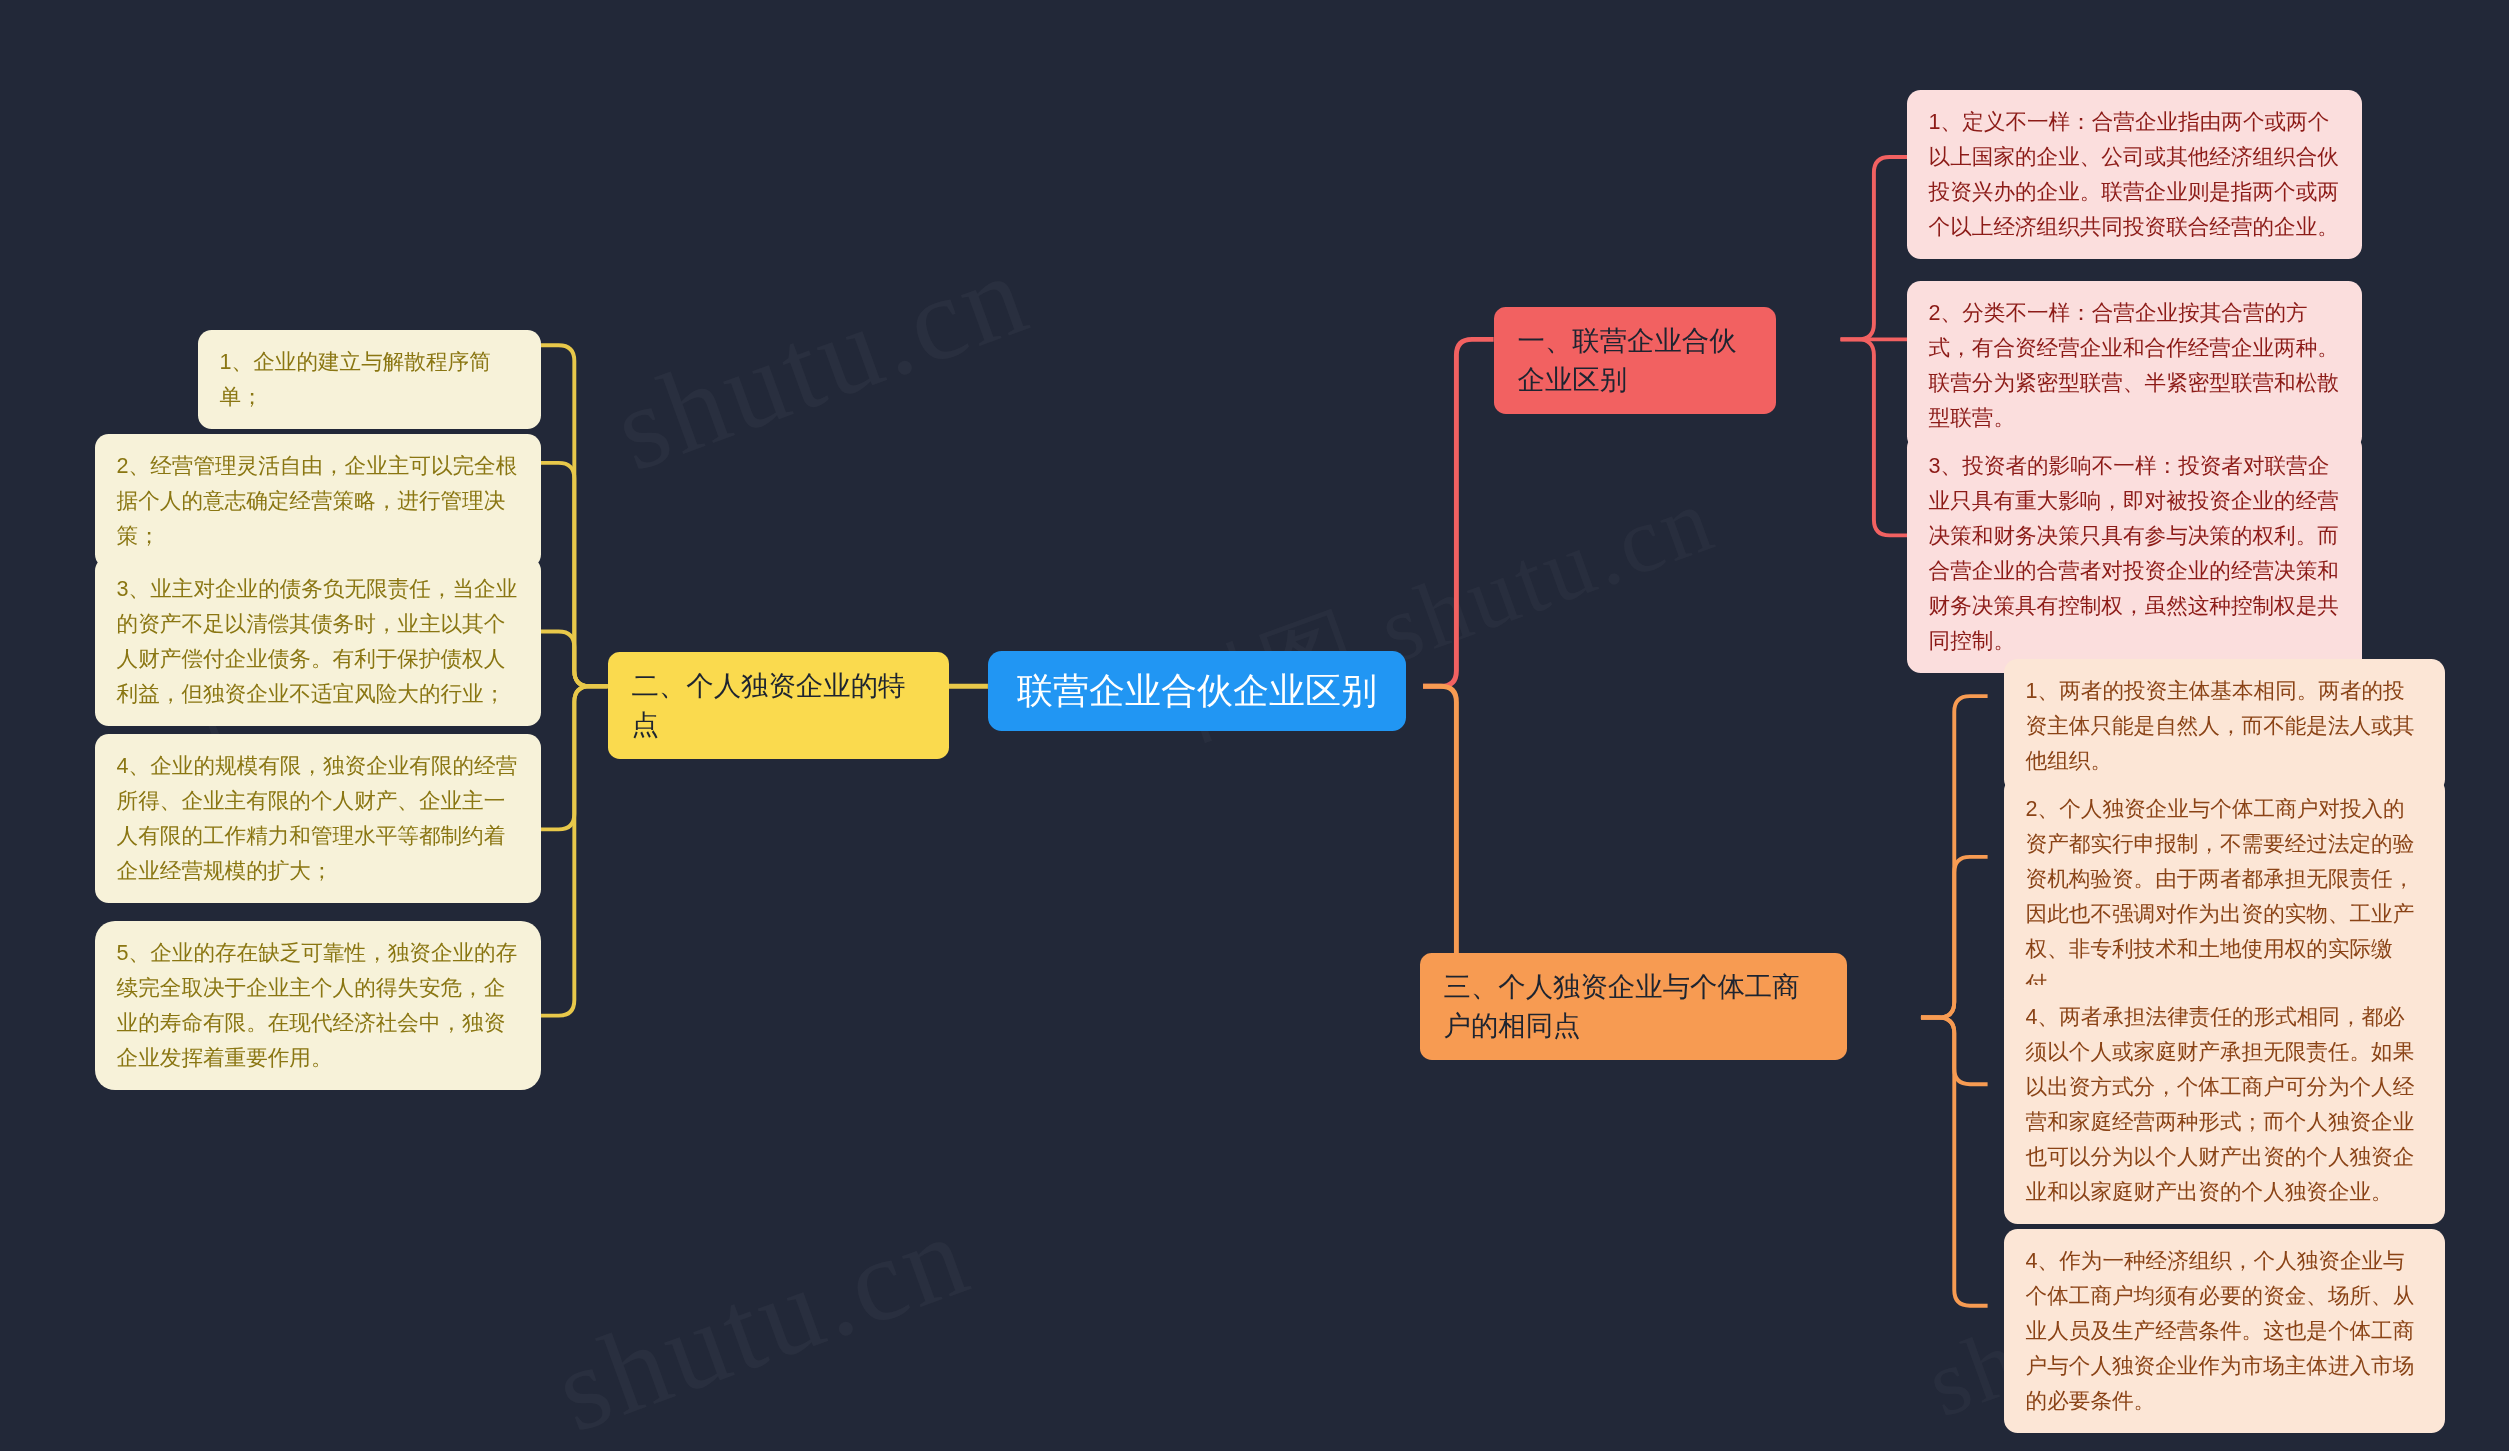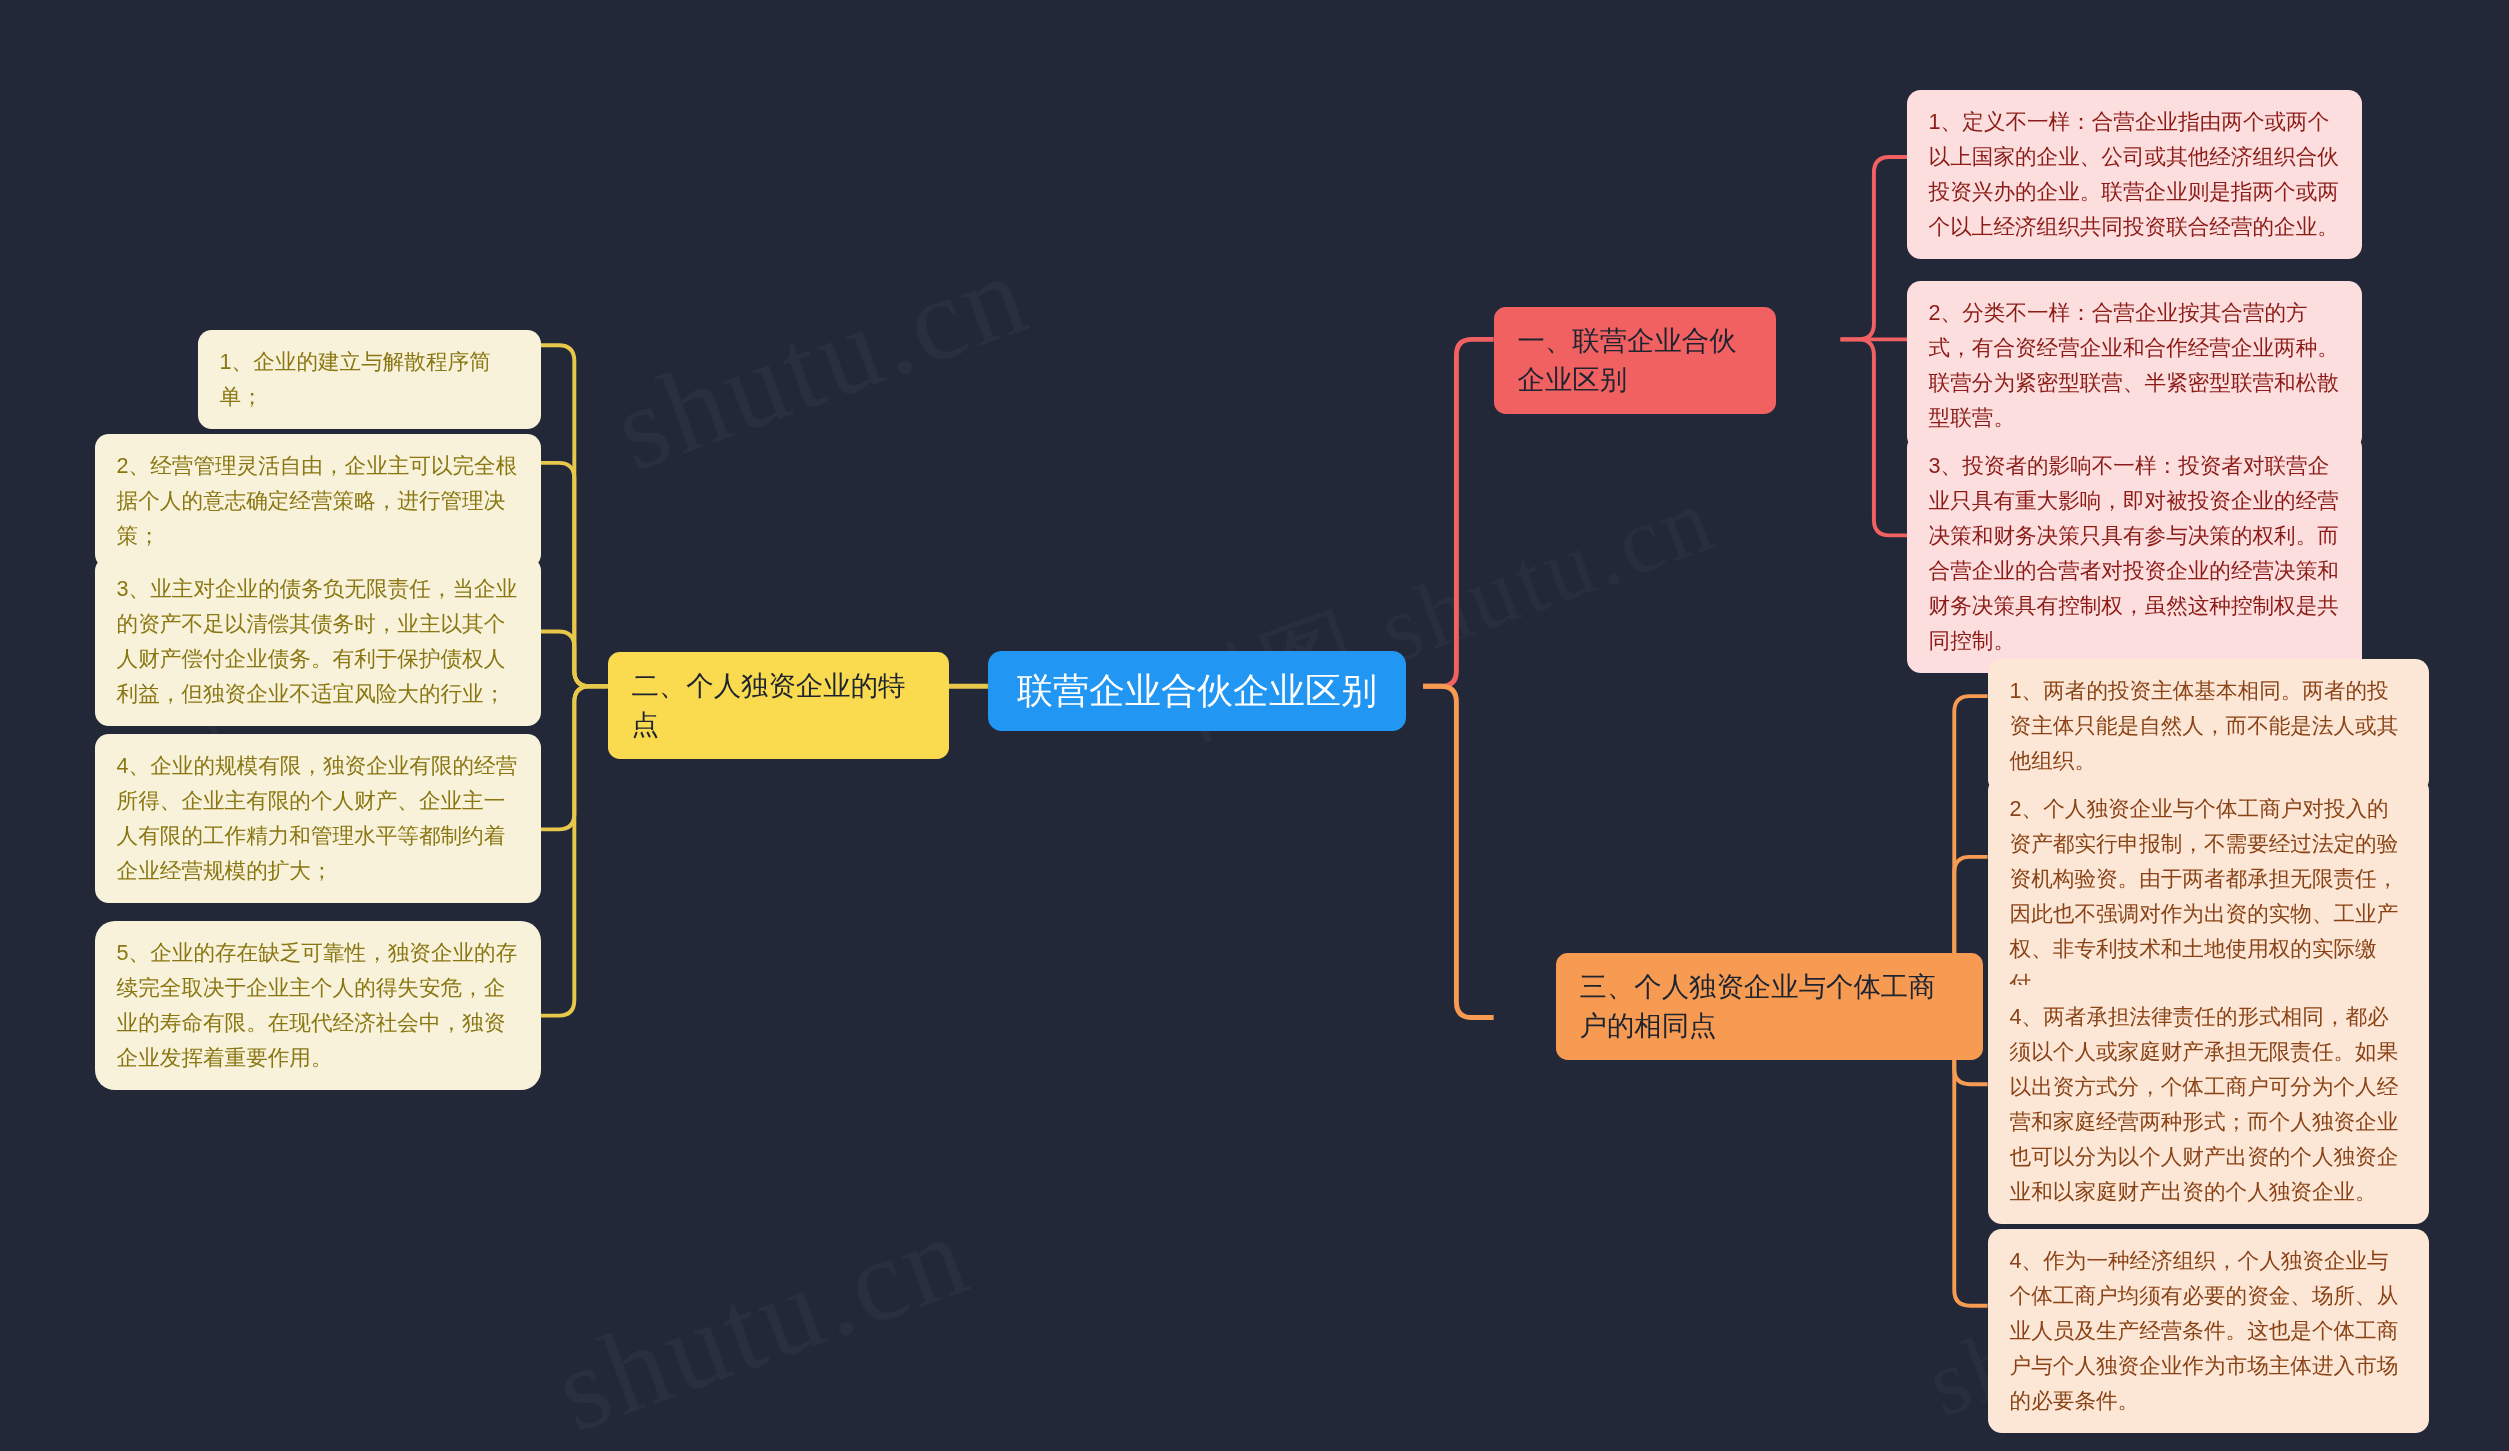--- a/index.html
+++ b/index.html
@@ -28,21 +28,21 @@
 
   
   .branch{font-size:27.4px;line-height:1.45;padding:13.7px 23.5px;color:#1d2430;border-radius:11.8px;}
   .branch-red{background:#f26161;}
   .branch-yellow{background:#fada4e;}
   .branch-orange{background:#f79b52;}
 
   
   .leaf{font-size:21.6px;line-height:1.62;padding:14.7px 21.6px;border-radius:13.7px;box-sizing:border-box;}
   .leaf-pink{background:#fbdedd;color:#8c1b17;}
-  .leaf-peach{background:#fce6d6;color:#8a4316;}
+  .leaf-peach{background:#fce6d6;color:#8a4316;margin-left:16px;}
   .leaf-cream{background:#f7f2d9;color:#8a7612;}
 </style>
 </head>
 <body>
 
 <div id="canvas">
 
   <div class="wm" style="left:608px;top:294px;">shutu.cn</div>
   <div class="wm wm2" style="left:1157px;top:549px;">树图 shutu.cn</div>
   <div class="wm" style="left:549px;top:1255px;">shutu.cn</div>
@@ -104,21 +104,21 @@
   <div class="node leaf leaf-cream" style="left:95px;top:557px;width:446px;">
     <span>3、业主对企业的债务负无限责任，当企业的资产不足以清偿其债务时，业主以其个人财产偿付企业债务。有利于保护债权人利益，但独资企业不适宜风险大的行业；</span>
   </div>
   <div class="node leaf leaf-cream" style="left:95px;top:734px;width:446px;">
     <span>4、企业的规模有限，独资企业有限的经营所得、企业主有限的个人财产、企业主一人有限的工作精力和管理水平等都制约着企业经营规模的扩大；</span>
   </div>
   <div class="node leaf leaf-cream" style="left:95px;top:921px;width:446px;border-radius:20px;">
     <span>5、企业的存在缺乏可靠性，独资企业的存续完全取决于企业主个人的得失安危，企业的寿命有限。在现代经济社会中，独资企业发挥着重要作用。</span>
   </div>
 
-  <div class="node branch branch-orange" style="left:1556px;top:953px;width:427px;">
+  <div class="node branch branch-orange" style="left:1420px;top:953px;width:427px;">
     <span>三、个人独资企业与个体工商户的相同点</span>
   </div>
 
   <div class="node leaf leaf-peach" style="left:1988px;top:659px;width:441px;">
     <span>1、两者的投资主体基本相同。两者的投资主体只能是自然人，而不能是法人或其他组织。</span>
   </div>
   <div class="node leaf leaf-peach" style="left:1988px;top:777px;width:441px;">
     <span>2、个人独资企业与个体工商户对投入的资产都实行申报制，不需要经过法定的验资机构验资。由于两者都承担无限责任，因此也不强调对作为出资的实物、工业产权、非专利技术和土地使用权的实际缴付。</span>
   </div>
   <div class="node leaf leaf-peach" style="left:1988px;top:985px;width:441px;">

